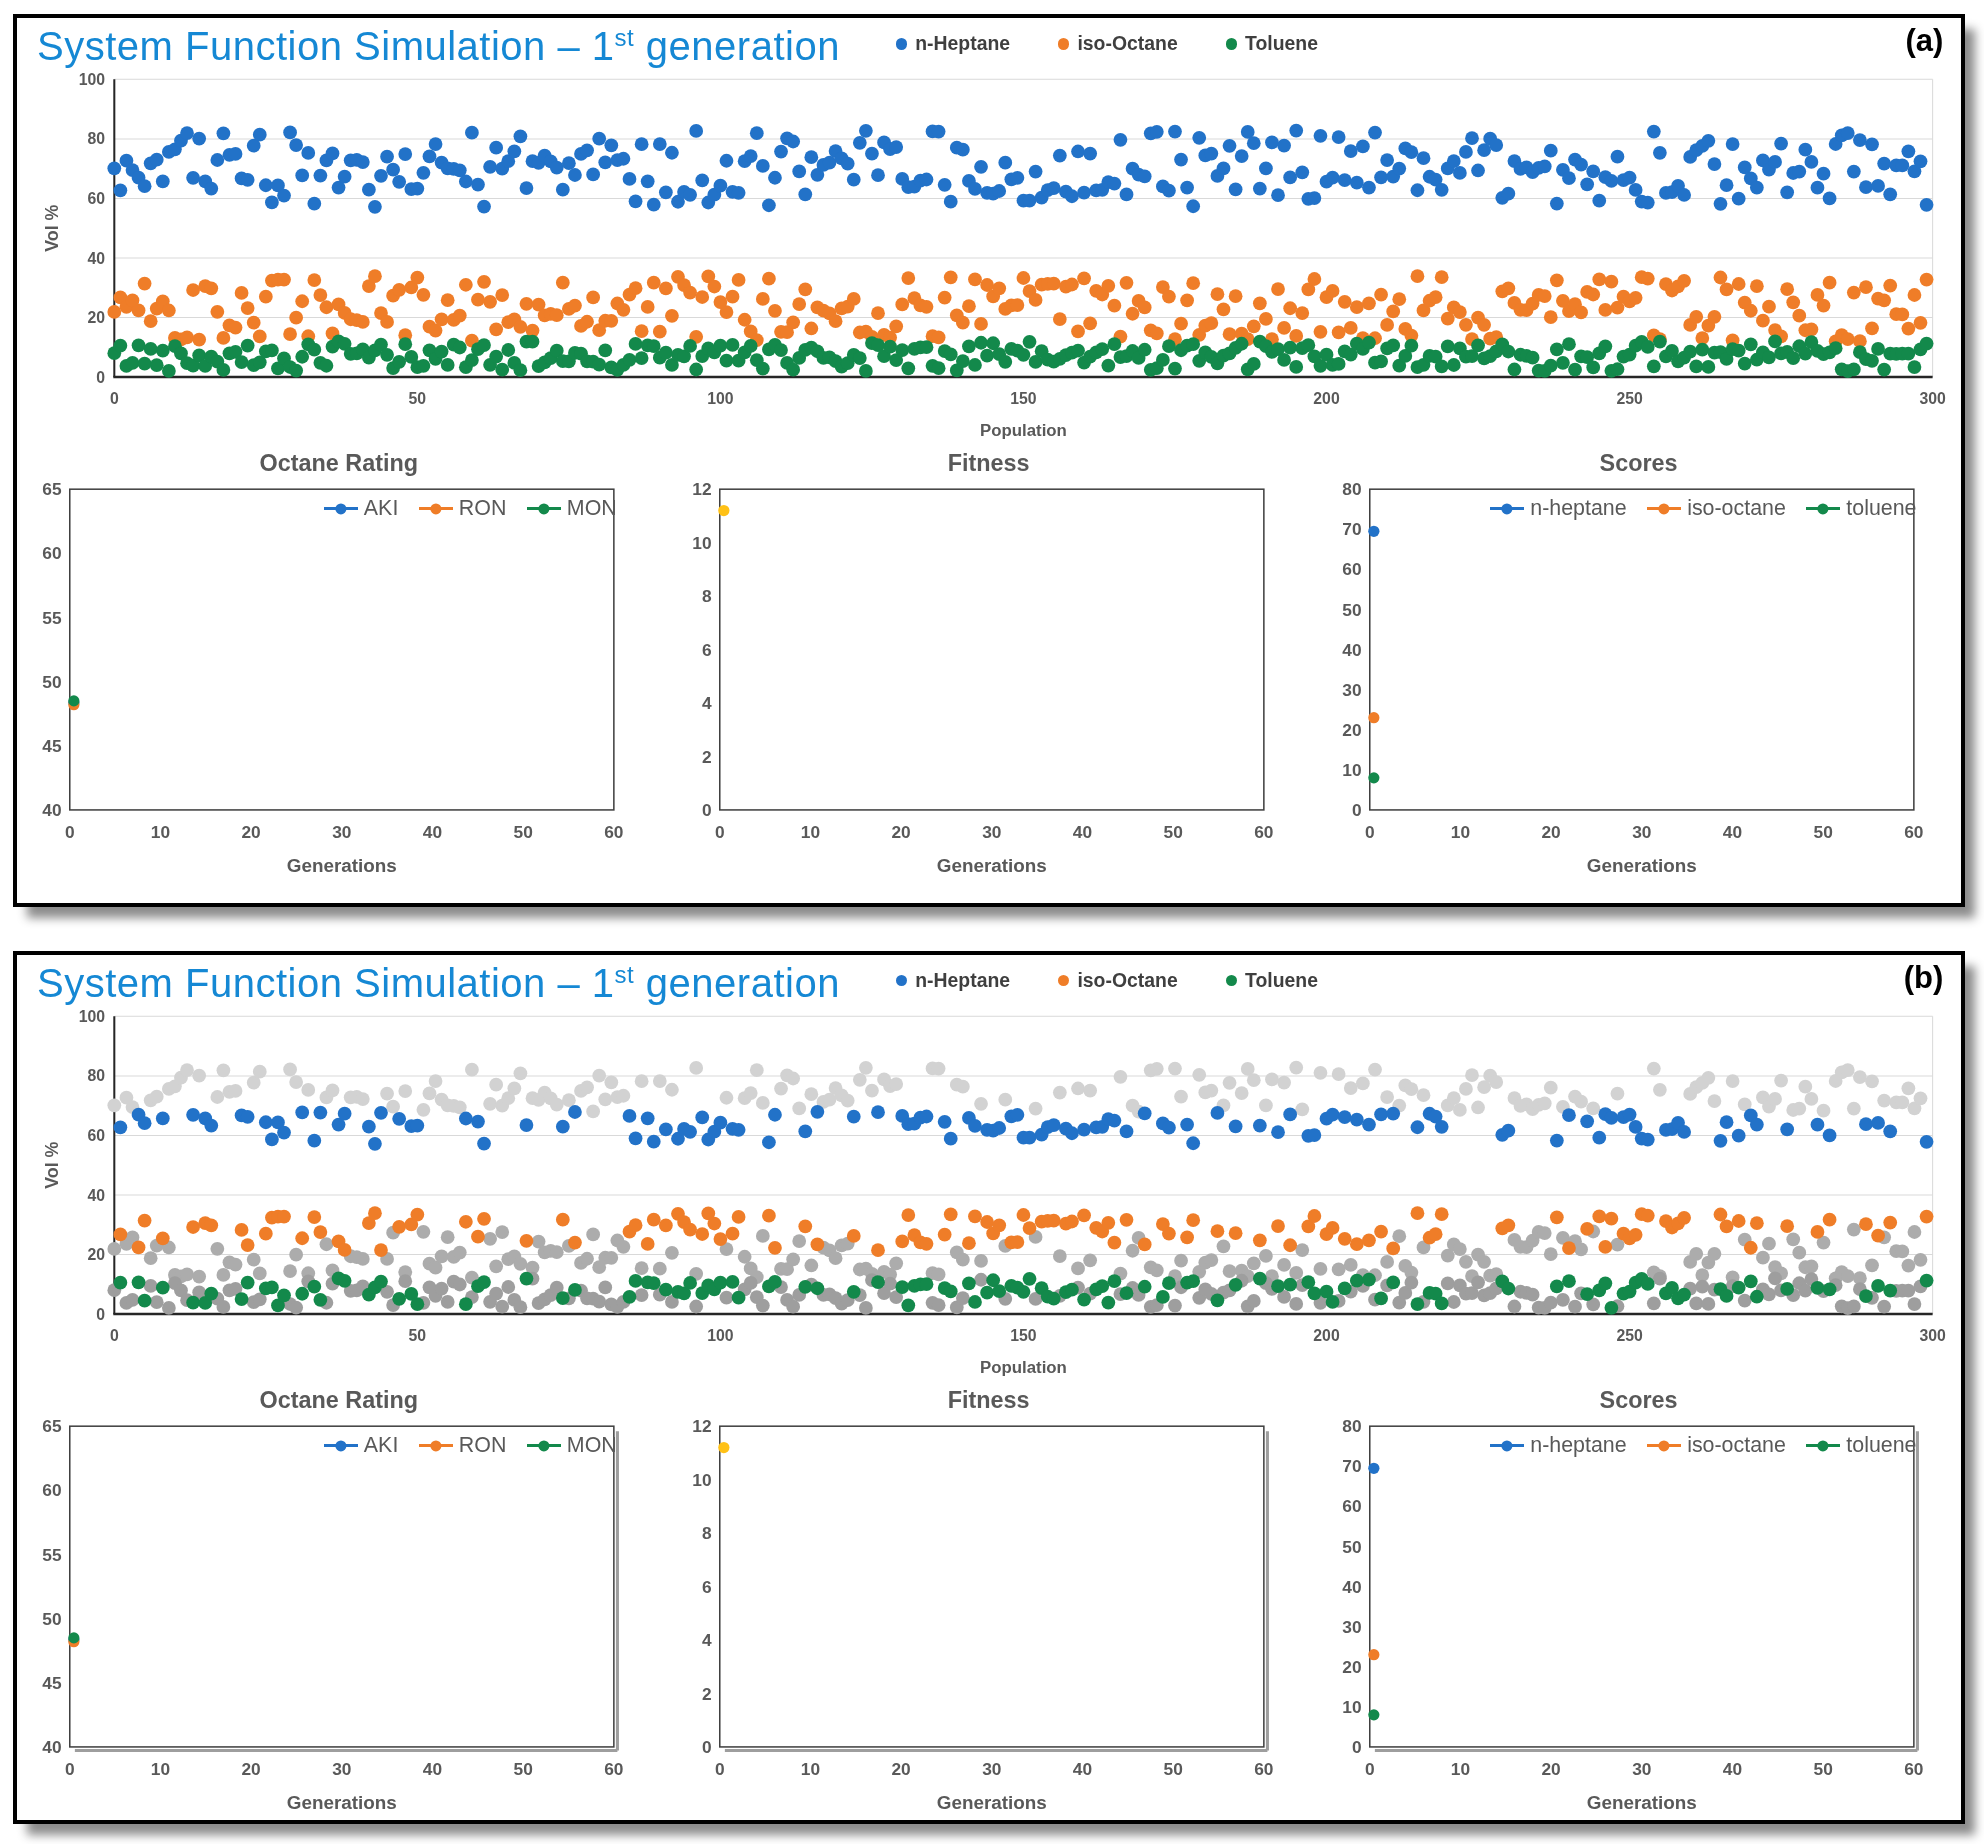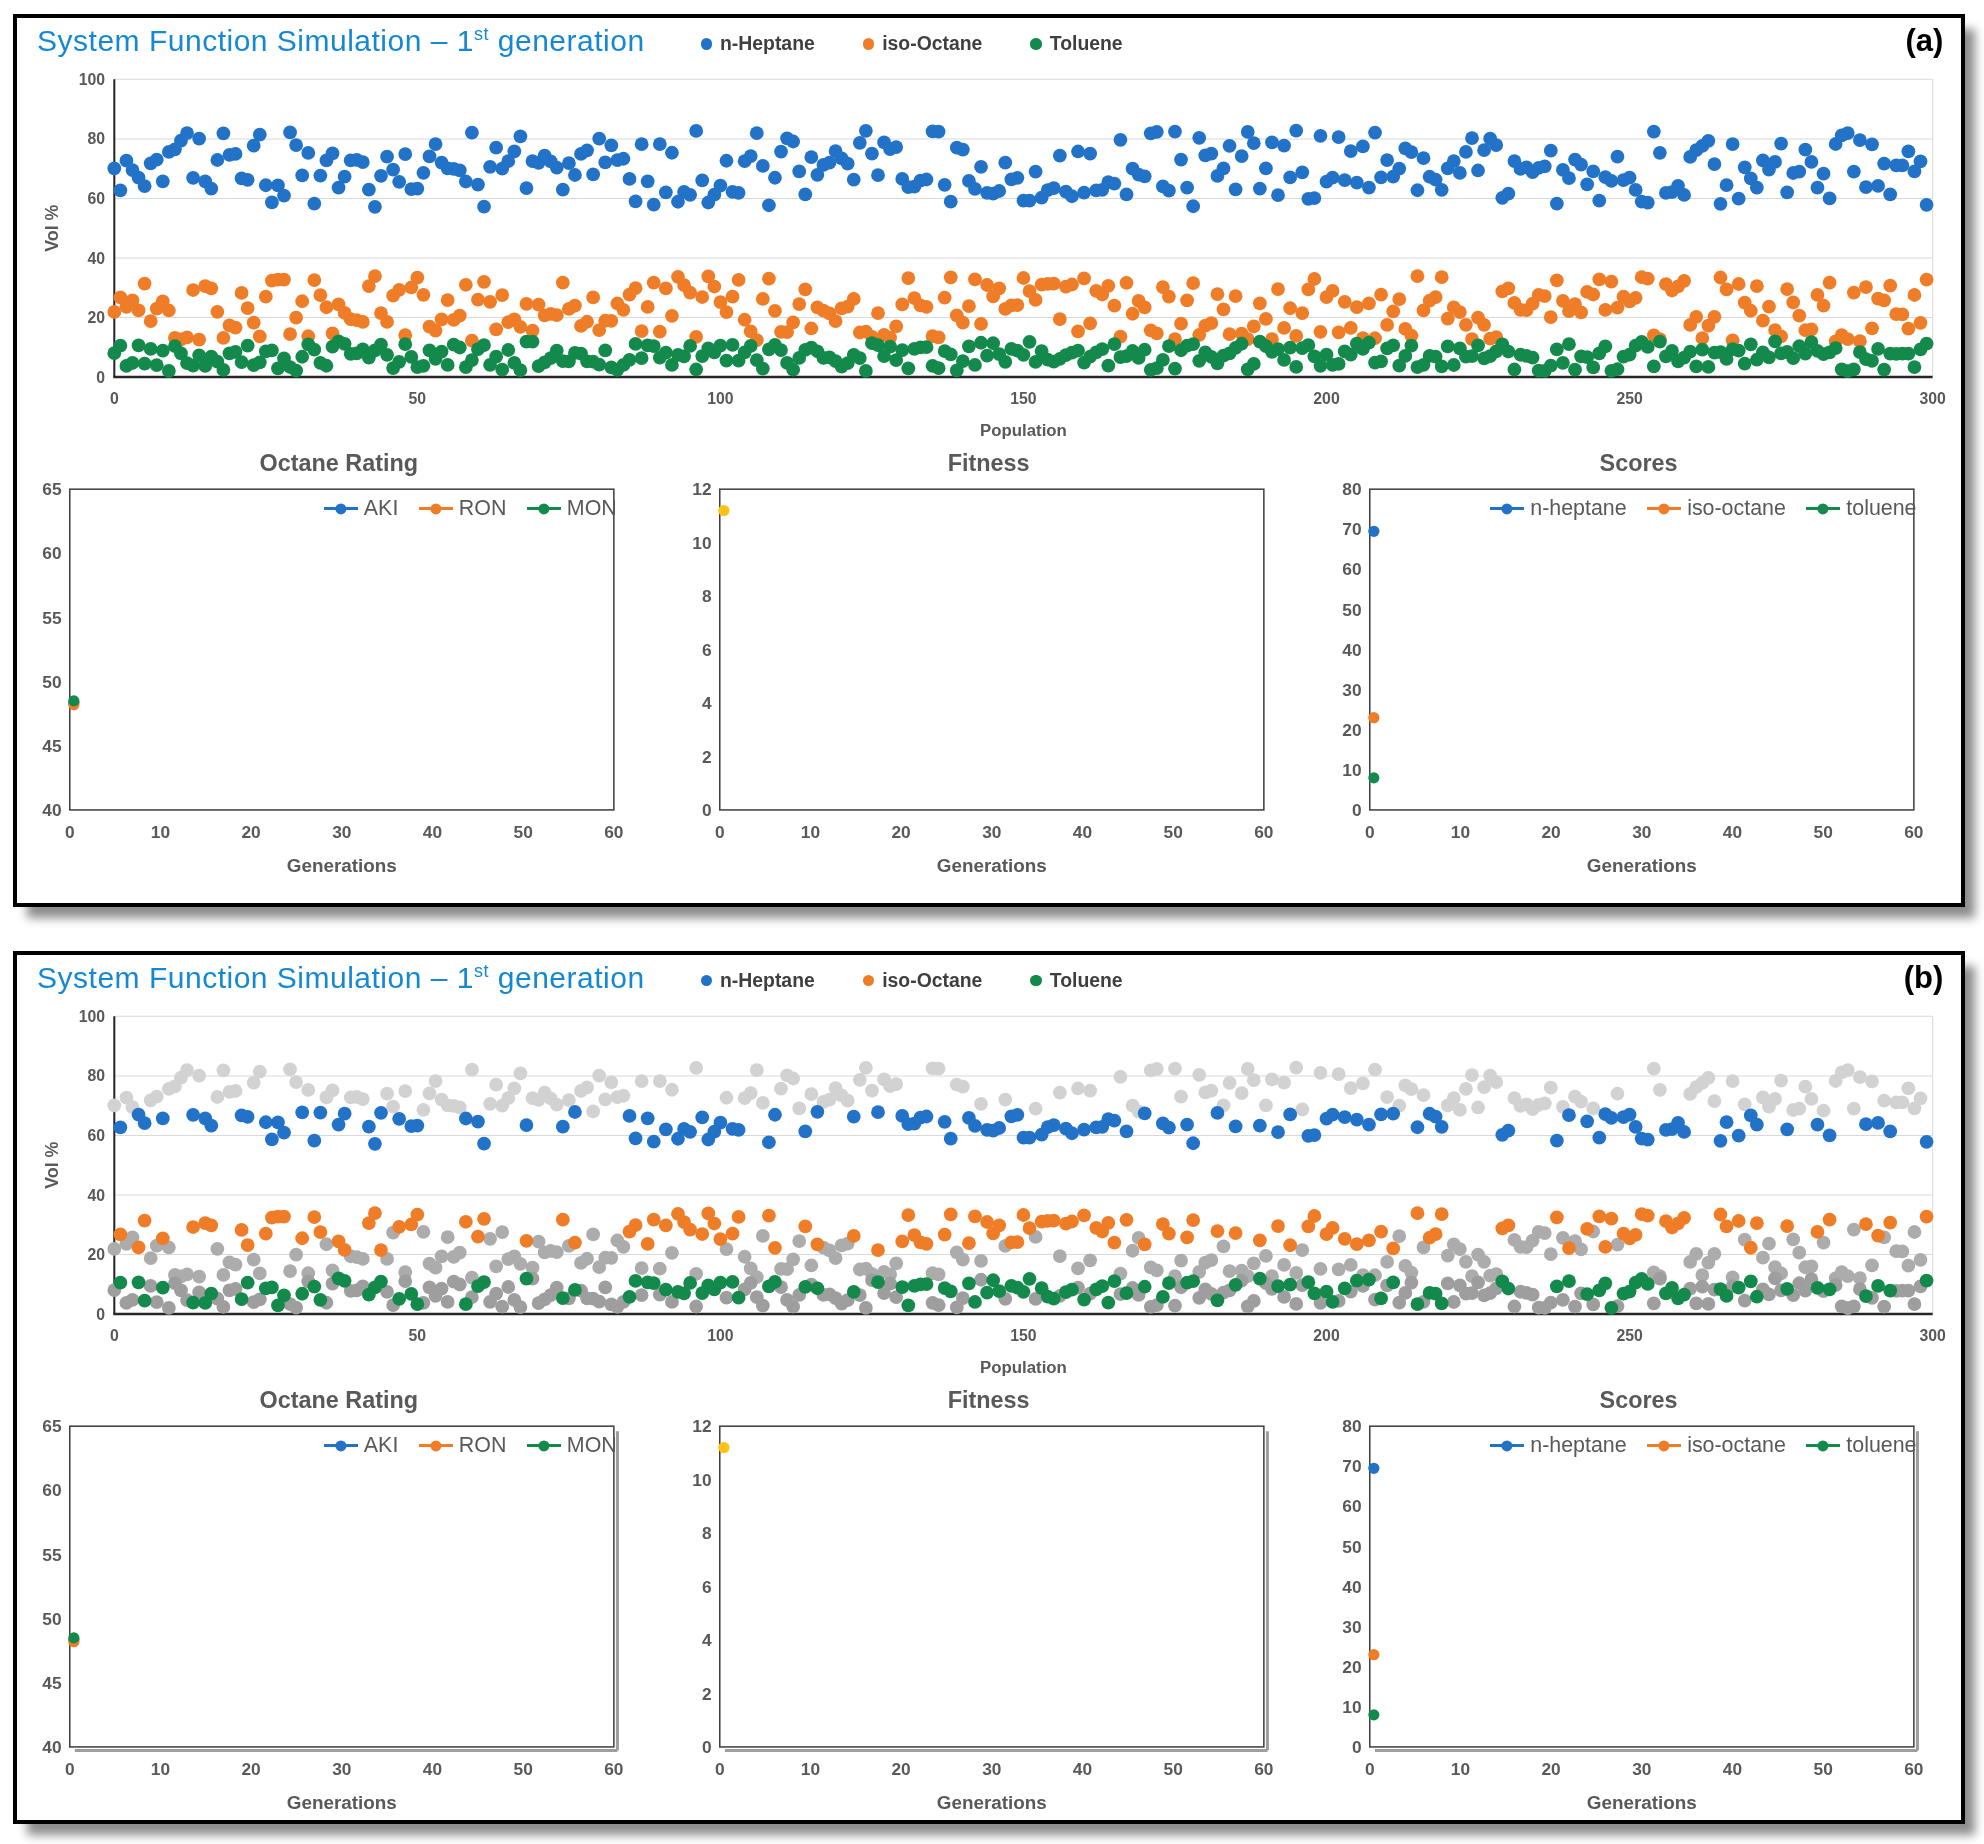--- a/index.html
+++ b/index.html
@@ -3,21 +3,21 @@
 <meta charset="utf-8">
 <style>
   html,body{margin:0;padding:0;background:#ffffff;}
   .page{position:relative;width:1985px;height:1844px;background:#fff;
         font-family:"Liberation Sans",sans-serif;overflow:hidden;}
   .panel{position:absolute;left:12.7px;width:1952px;background:#fff;border:4.6px solid #000;
          box-sizing:border-box;box-shadow:12.2px 13.3px 9.2px -2px rgba(0,0,0,0.45);}
   #panel-a{top:14.3px;height:893px;}
   #panel-b{top:951px;height:873px;}
   .panel-header{display:flex;align-items:flex-start;padding:7.1px 17.3px 0 20.4px;height:49px;box-sizing:border-box;}
-  .panel-title{margin:0;font-size:30px;font-weight:500;color:#1588D4;line-height:1.05;letter-spacing:0.5px;}
+  .panel-title{margin:0;font-size:40px;font-weight:500;color:#1588D4;line-height:1.05;letter-spacing:0.5px;}
   .panel-title sup{font-size:60%;}
   .main-legend{display:flex;gap:48px;align-items:center;margin-left:56px;margin-top:7.1px;}
   .mitem{display:flex;align-items:center;gap:8.2px;font-size:19.4px;font-weight:700;color:#3f3f3f;}
   .mdot{width:11.2px;height:11.2px;border-radius:50%;}
   .corner-label{margin-left:auto;font-size:31px;font-weight:800;color:#000;line-height:1;}
   .main-chart{padding:0 3.1px;}
   .subcharts{display:flex;justify-content:space-between;padding:0 11.2px;gap:28px;}
   .sub{width:623px;position:relative;text-align:center;}
   .sub-title{margin:1px 0 4.1px 0;font-size:23.4px;font-weight:700;color:#595959;}
   .sub-legend{position:absolute;display:flex;gap:20.4px;top:47px;right:33px;}

